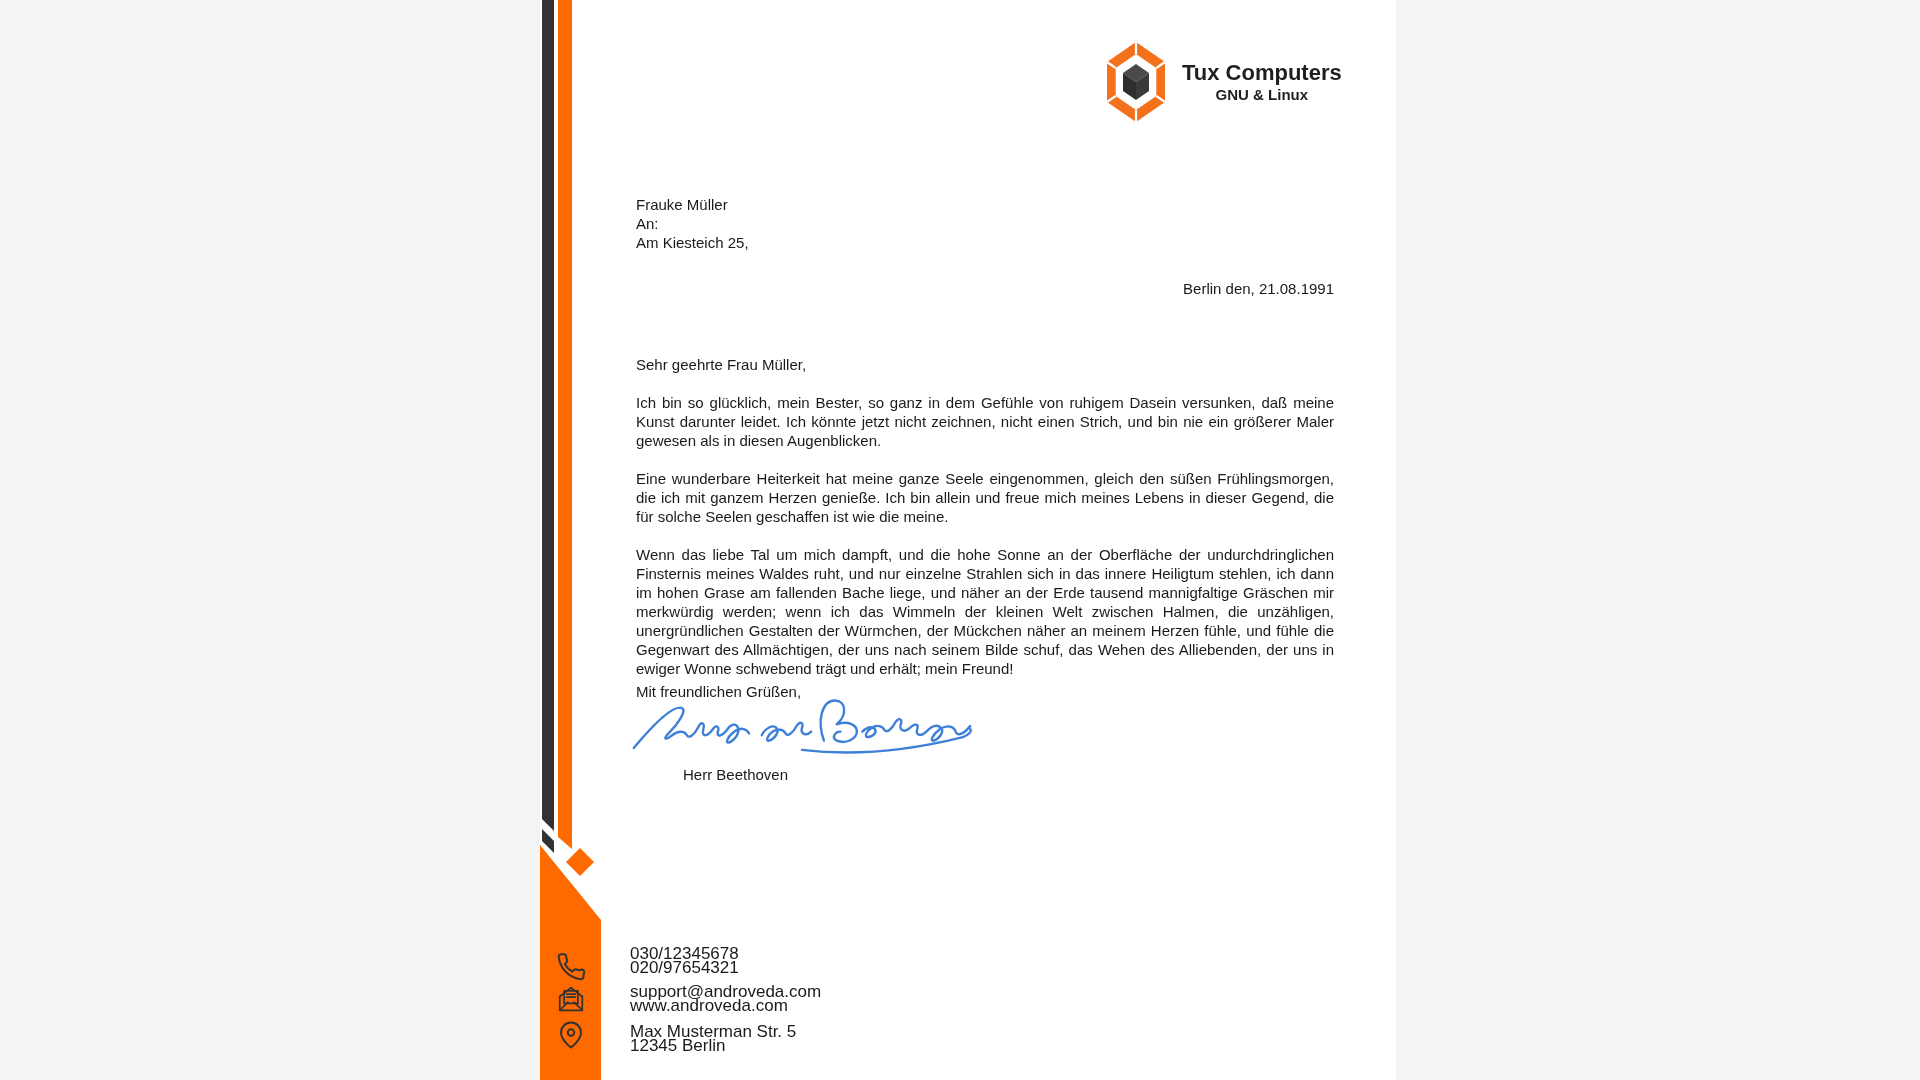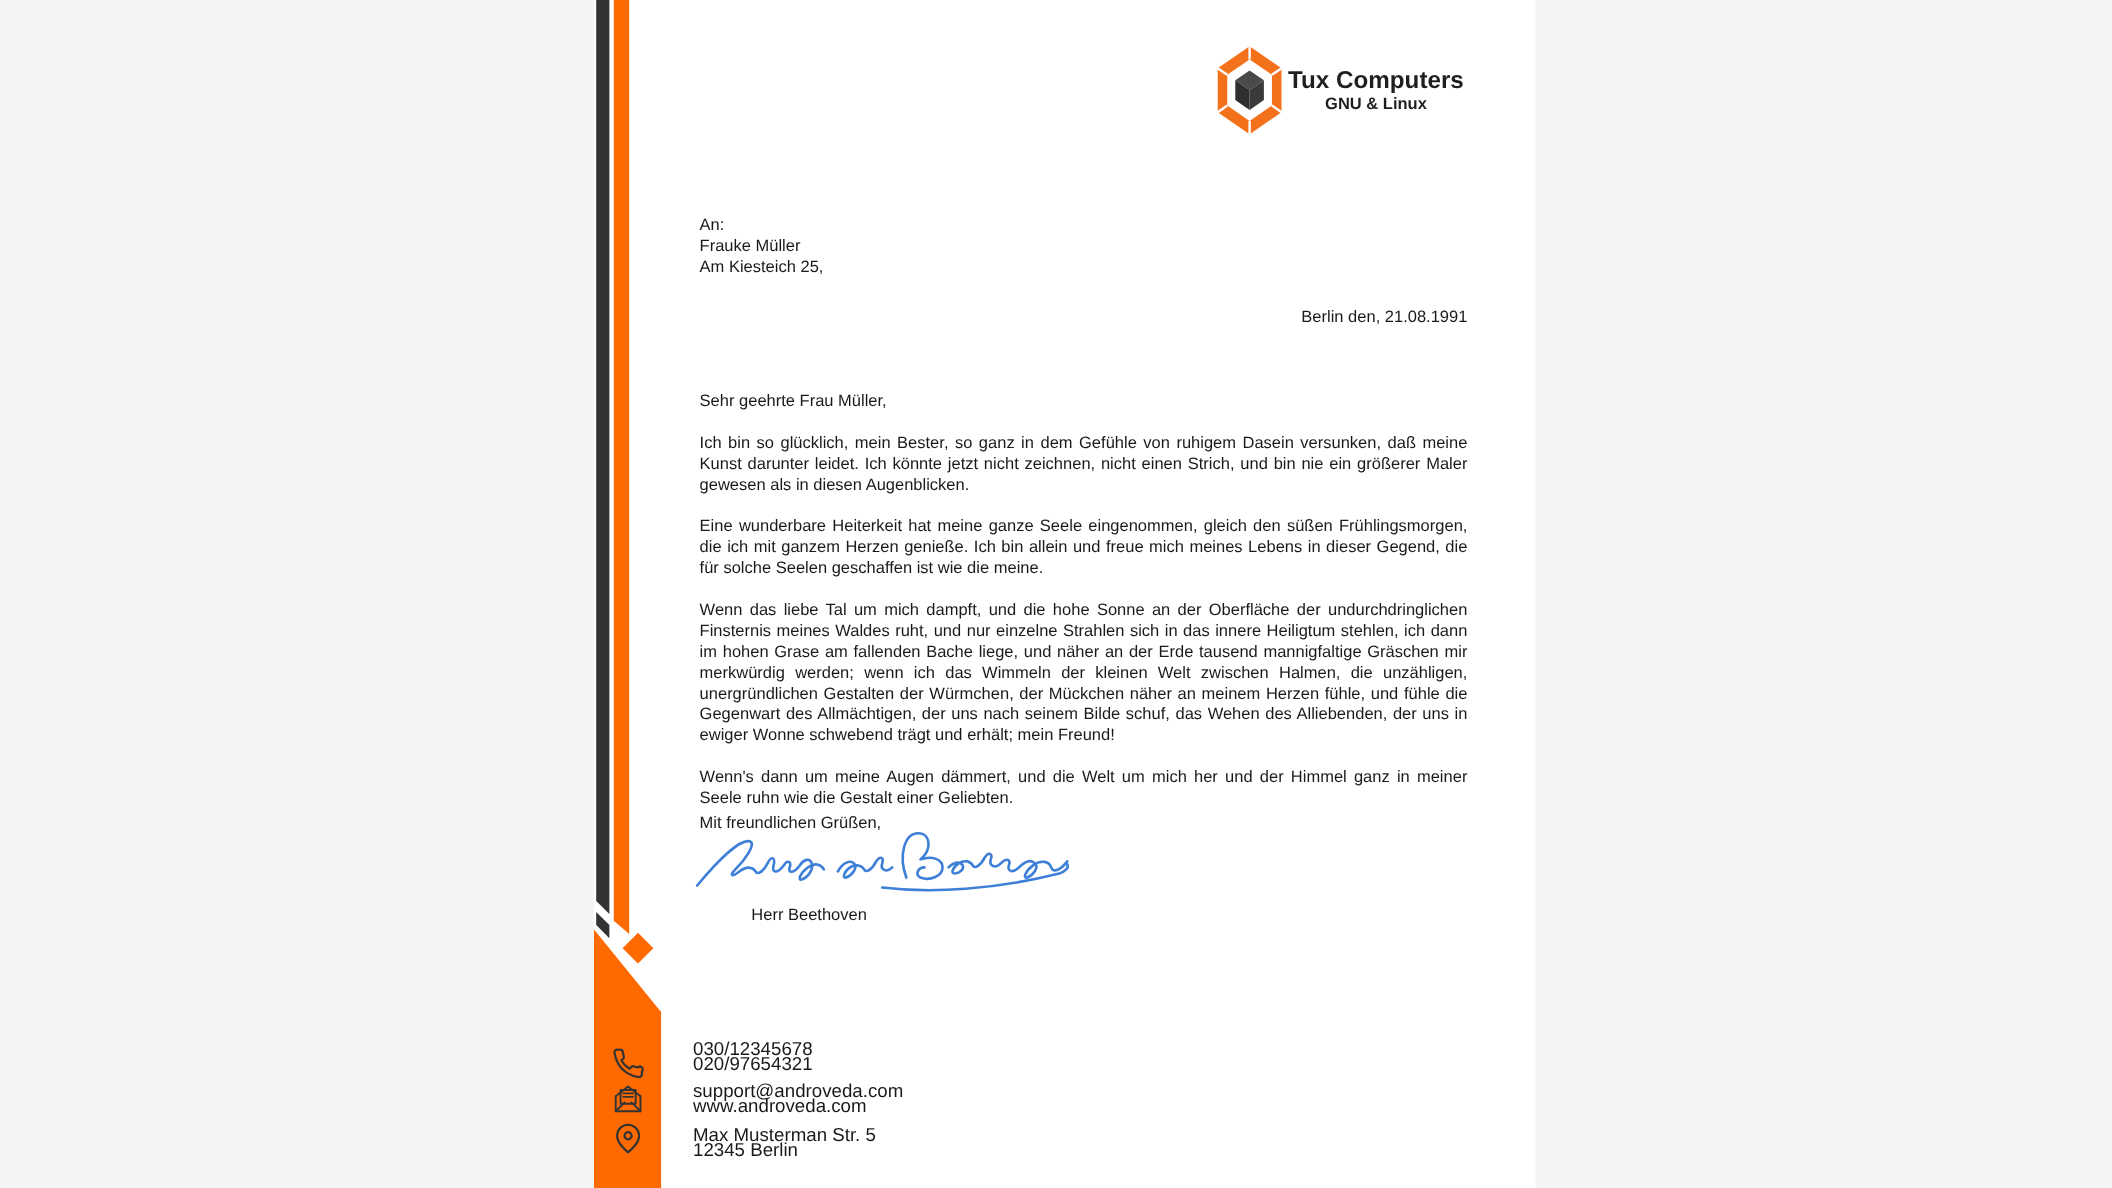--- a/index.html
+++ b/index.html
@@ -10,21 +10,21 @@
     color:#1a1a1a;
   }
   .page{
     position:absolute;left:540px;top:0;width:856px;height:1080px;
     background:#ffffff;
   }
   .decor{position:absolute;left:540px;top:0;width:70px;height:1080px;}
 
   
   .logo{
-    position:absolute;left:1103px;top:40px;display:flex;align-items:center;gap:2px;
+    position:absolute;left:1103px;top:40px;display:flex;align-items:center;gap:13px;
   }
   .logo-text{display:flex;flex-direction:column;align-items:center;}
   .company{font-size:22px;font-weight:bold;color:#1f1f1f;white-space:nowrap;line-height:26px;}
   .tagline{font-size:15px;font-weight:bold;color:#1f1f1f;line-height:18px;}
 
   
   .content{
     position:absolute;left:636px;top:195px;width:698px;
     font-size:15px;line-height:19px;
   }
@@ -70,33 +70,32 @@
     </g>
   </svg>
   <div class="logo-text">
     <div class="company">Tux Computers</div>
     <div class="tagline">GNU &amp; Linux</div>
   </div>
 </div>
 
 <div class="content">
   <div class="address">
+    <div>Frauke Müller</div>
     <div>An:</div>
-    <div>Frauke Müller</div>
     <div>Am Kiesteich 25,</div>
   </div>
 
   <div class="dateline">Berlin den, 21.08.1991</div>
 
   <div class="salutation">Sehr geehrte Frau Müller,</div>
 
   <p class="bodytext">Ich bin so glücklich, mein Bester, so ganz in dem Gefühle von ruhigem Dasein versunken, daß meine Kunst darunter leidet. Ich könnte jetzt nicht zeichnen, nicht einen Strich, und bin nie ein größerer Maler gewesen als in diesen Augenblicken.</p>
   <p class="bodytext">Eine wunderbare Heiterkeit hat meine ganze Seele eingenommen, gleich den süßen Frühlingsmorgen, die ich mit ganzem Herzen genieße. Ich bin allein und freue mich meines Lebens in dieser Gegend, die für solche Seelen geschaffen ist wie die meine.</p>
   <p class="bodytext">Wenn das liebe Tal um mich dampft, und die hohe Sonne an der Oberfläche der undurchdringlichen Finsternis meines Waldes ruht, und nur einzelne Strahlen sich in das innere Heiligtum stehlen, ich dann im hohen Grase am fallenden Bache liege, und näher an der Erde tausend mannigfaltige Gräschen mir merkwürdig werden; wenn ich das Wimmeln der kleinen Welt zwischen Halmen, die unzähligen, unergründlichen Gestalten der Würmchen, der Mückchen näher an meinem Herzen fühle, und fühle die Gegenwart des Allmächtigen, der uns nach seinem Bilde schuf, das Wehen des Alliebenden, der uns in ewiger Wonne schwebend trägt und erhält; mein Freund!</p>
-  <p class="bodytext">Wenn's dann um meine Augen dämmert, und die Welt um mich her und der Himmel ganz in meiner Seele ruhn wie die Gestalt einer Geliebten.</p>
 
   <div class="closing">Mit freundlichen Grüßen,</div>
 
   <div class="sigwrap">
     <svg width="380" height="64" viewBox="0 0 380 70">
       <g fill="none" stroke="#3e7fd8" stroke-width="2.6" stroke-linecap="round" stroke-linejoin="round">
         <path d="M6,58 C26,34 48,12 58,14 C66,16 52,34 44,42 C38,48 40,50 48,44 C56,38 62,40 64,44 C66,48 72,44 76,36 C80,28 84,30 82,38 C80,46 86,46 92,38 C96,32 100,34 98,40 C96,46 102,46 108,38 C112,32 118,30 120,36 C122,42 116,50 110,52 C106,53 108,46 116,40 C124,34 130,38 132,42"></path>
         <path d="M146,44 C150,36 158,32 162,36 C166,40 160,48 154,50 C150,51 152,44 158,40 C164,36 170,38 172,42 C174,46 180,42 184,34 C188,28 192,30 190,36 C188,42 194,46 200,40"></path>
         <path d="M214,50 C206,28 212,6 226,6 C238,6 240,22 228,32 C240,28 250,32 250,40 C250,48 238,54 228,50 C222,47 226,40 232,40"></path>
         <path d="M256,40 C262,34 268,34 270,38 C272,42 266,46 262,46 C258,46 260,40 266,36 C272,32 278,34 280,38 C282,42 288,38 292,30 C296,24 300,26 298,32 C296,38 302,42 308,36 C314,30 318,32 316,38 C314,44 320,46 326,40 C332,34 338,32 342,36 C346,40 340,48 334,50 C330,51 332,44 340,38 C348,32 356,34 358,40 C360,46 368,42 374,34"></path>

